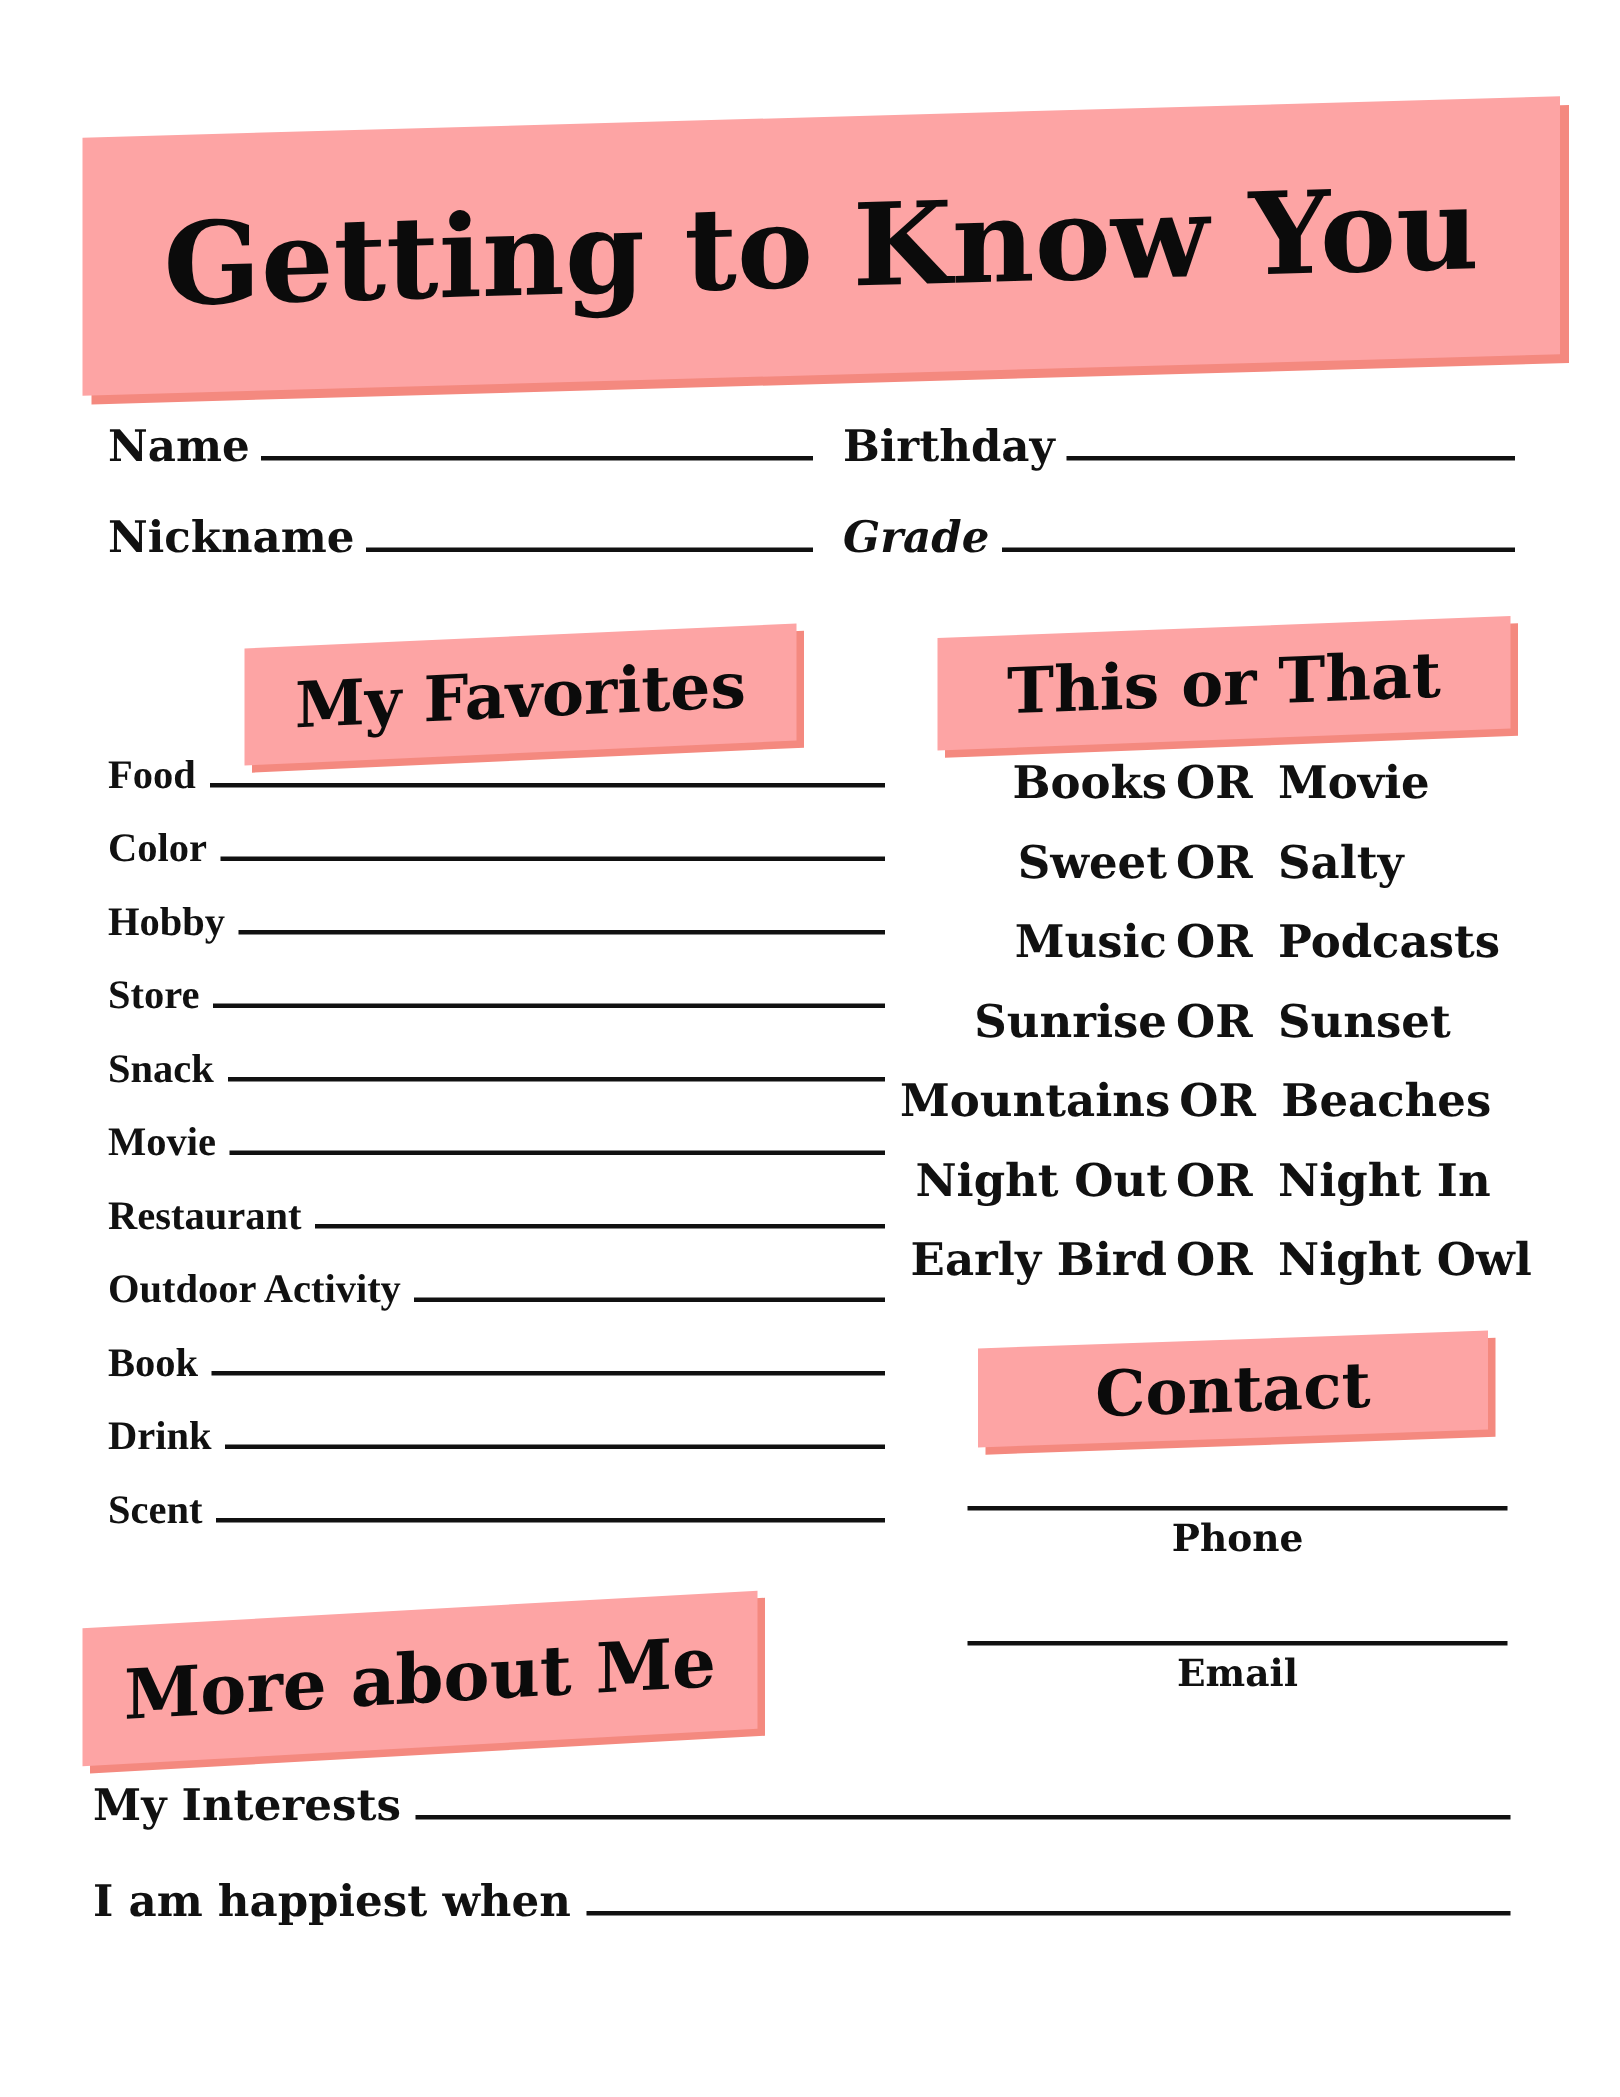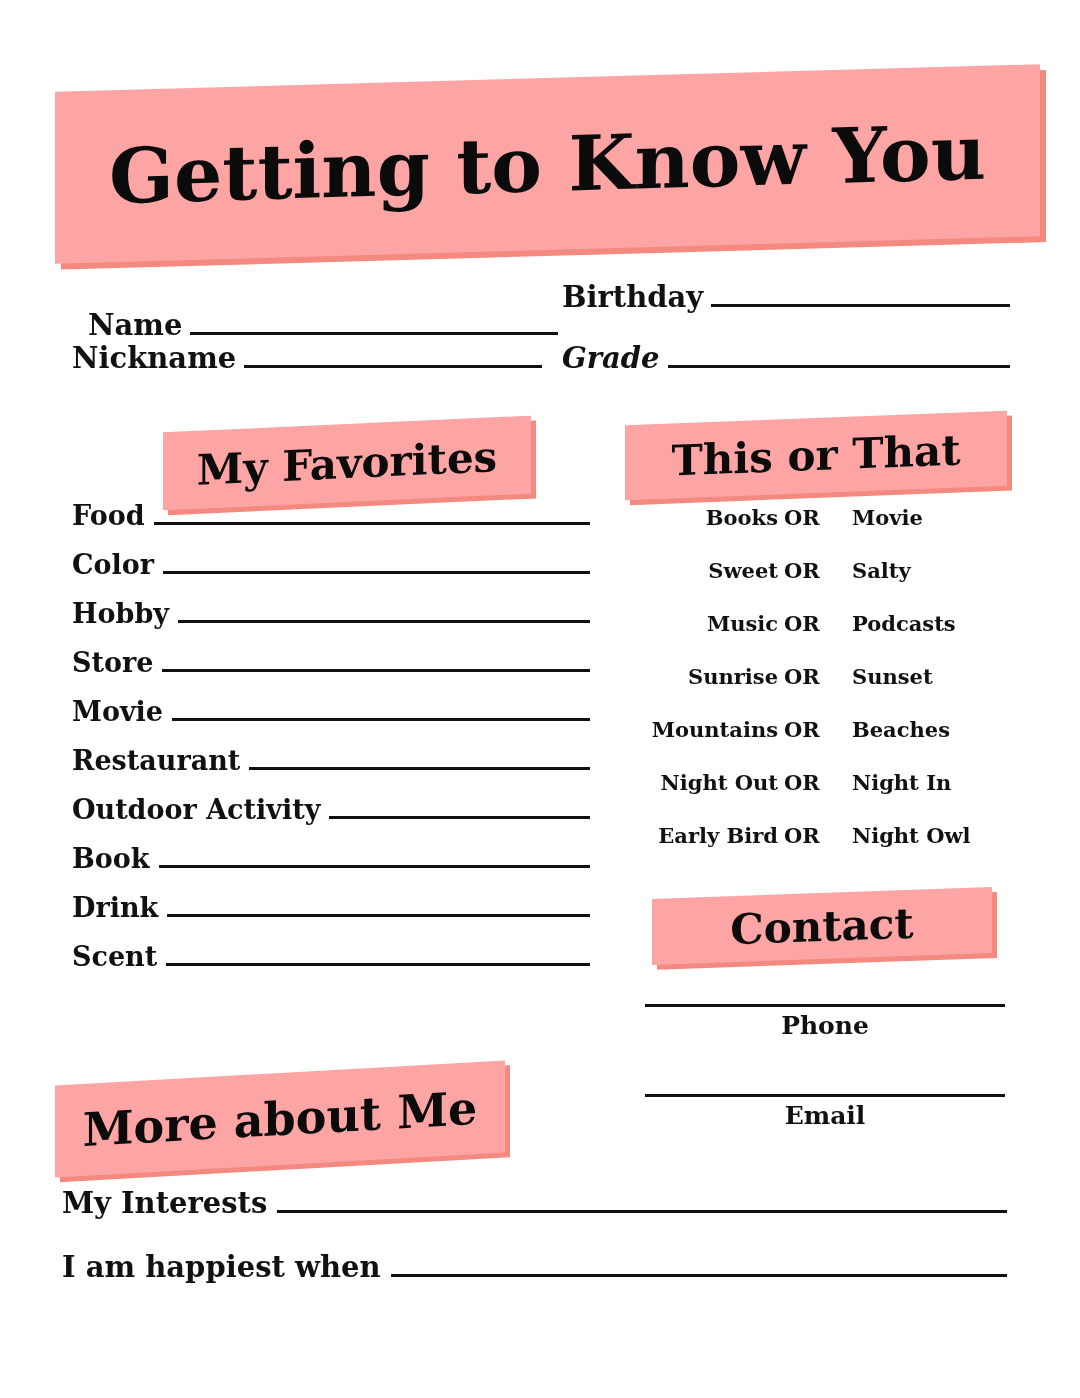--- a/index.html
+++ b/index.html
@@ -154,62 +154,63 @@
     font-weight: bold;
     white-space: nowrap;
   }
   .field-line {
     flex: 1;
     border-bottom: 3px solid #111111;
     margin-left: 8px;
     height: 26px;
   }
 
-  #row-name  { left: 88px;  top: 278px; width: 470px; margin-top: 28px; }
+  #row-name  { left: 72px;  top: 278px; width: 470px; }
   #row-bday  { left: 562px; top: 278px; width: 448px; }
   #row-nick  { left: 72px;  top: 339px; width: 470px; }
   #row-grade { left: 562px; top: 339px; width: 448px; font-style: italic; }
 
   
   #favorites-list {
     position: absolute;
     left: 72px;
     top: 500px;
     width: 518px;
   }
   .fav-row {
     display: flex;
     align-items: baseline;
     height: 49px;
   }
   .fav-label {
     font-size: 27px;
     font-weight: bold;
     white-space: nowrap;
+    font-family: Liberation Serif, serif;
   }
   .fav-line {
     flex: 1;
     border-bottom: 3px solid #111111;
     margin-left: 9px;
     height: 22px;
   }
 
   
   #tot-list {
     position: absolute;
     left: 600px;
     top: 505px;
     width: 430px;
   }
   .tot-row {
     display: grid;
     grid-template-columns: 1fr 62px 1fr;
     align-items: baseline;
     height: 53px;
-    font-size: 21px;
+    font-size: 30px;
     font-weight: bold;
   }
   .tot-left  { text-align: right; padding-right: 6px; white-space: nowrap; }
   .tot-or    { text-align: left; white-space: nowrap; }
   .tot-right { text-align: left; padding-left: 6px; white-space: nowrap; }
 
   
   .contact-field {
     position: absolute;
     width: 360px;
@@ -293,20 +294,24 @@
   </div>
   <div class="fav-row">
     <span class="fav-label">Hobby</span>
     <span class="fav-line"></span>
   </div>
   <div class="fav-row">
     <span class="fav-label">Store</span>
     <span class="fav-line"></span>
   </div>
   <div class="fav-row">
+    <span class="fav-label">Snack</span>
+    <span class="fav-line"></span>
+  </div>
+  <div class="fav-row">
     <span class="fav-label">Movie</span>
     <span class="fav-line"></span>
   </div>
   <div class="fav-row">
     <span class="fav-label">Restaurant</span>
     <span class="fav-line"></span>
   </div>
   <div class="fav-row">
     <span class="fav-label">Outdoor Activity</span>
     <span class="fav-line"></span>

